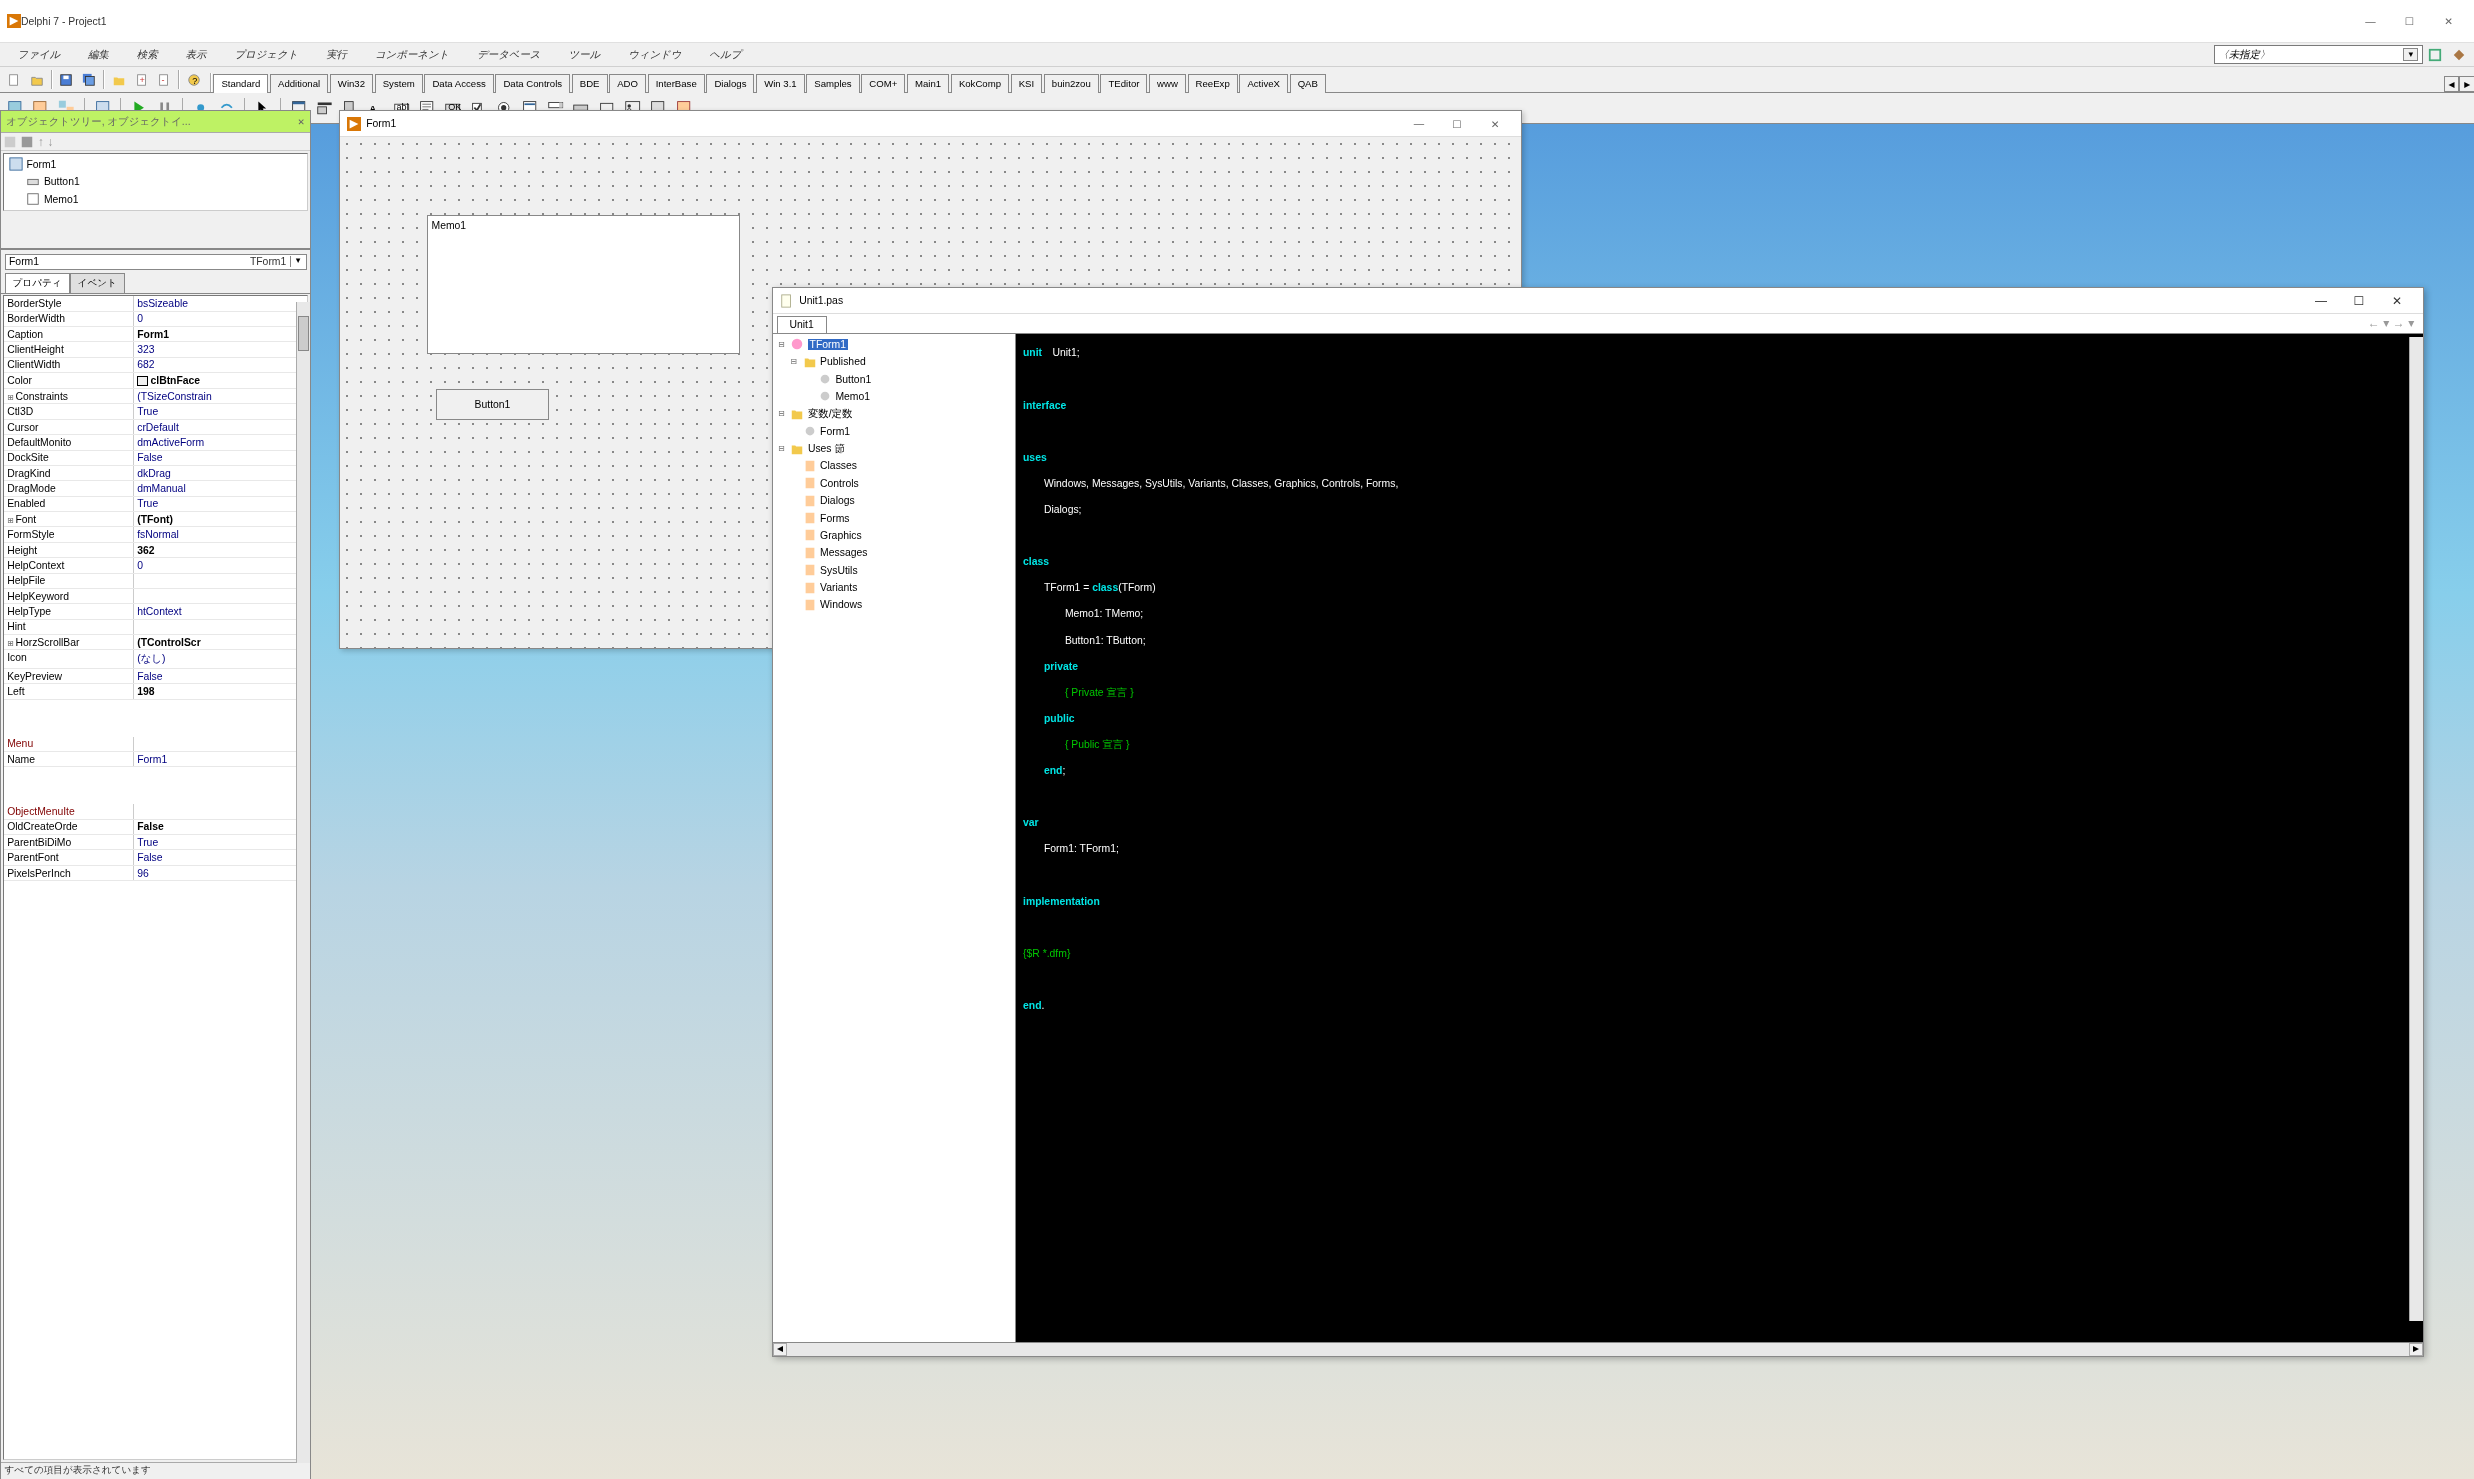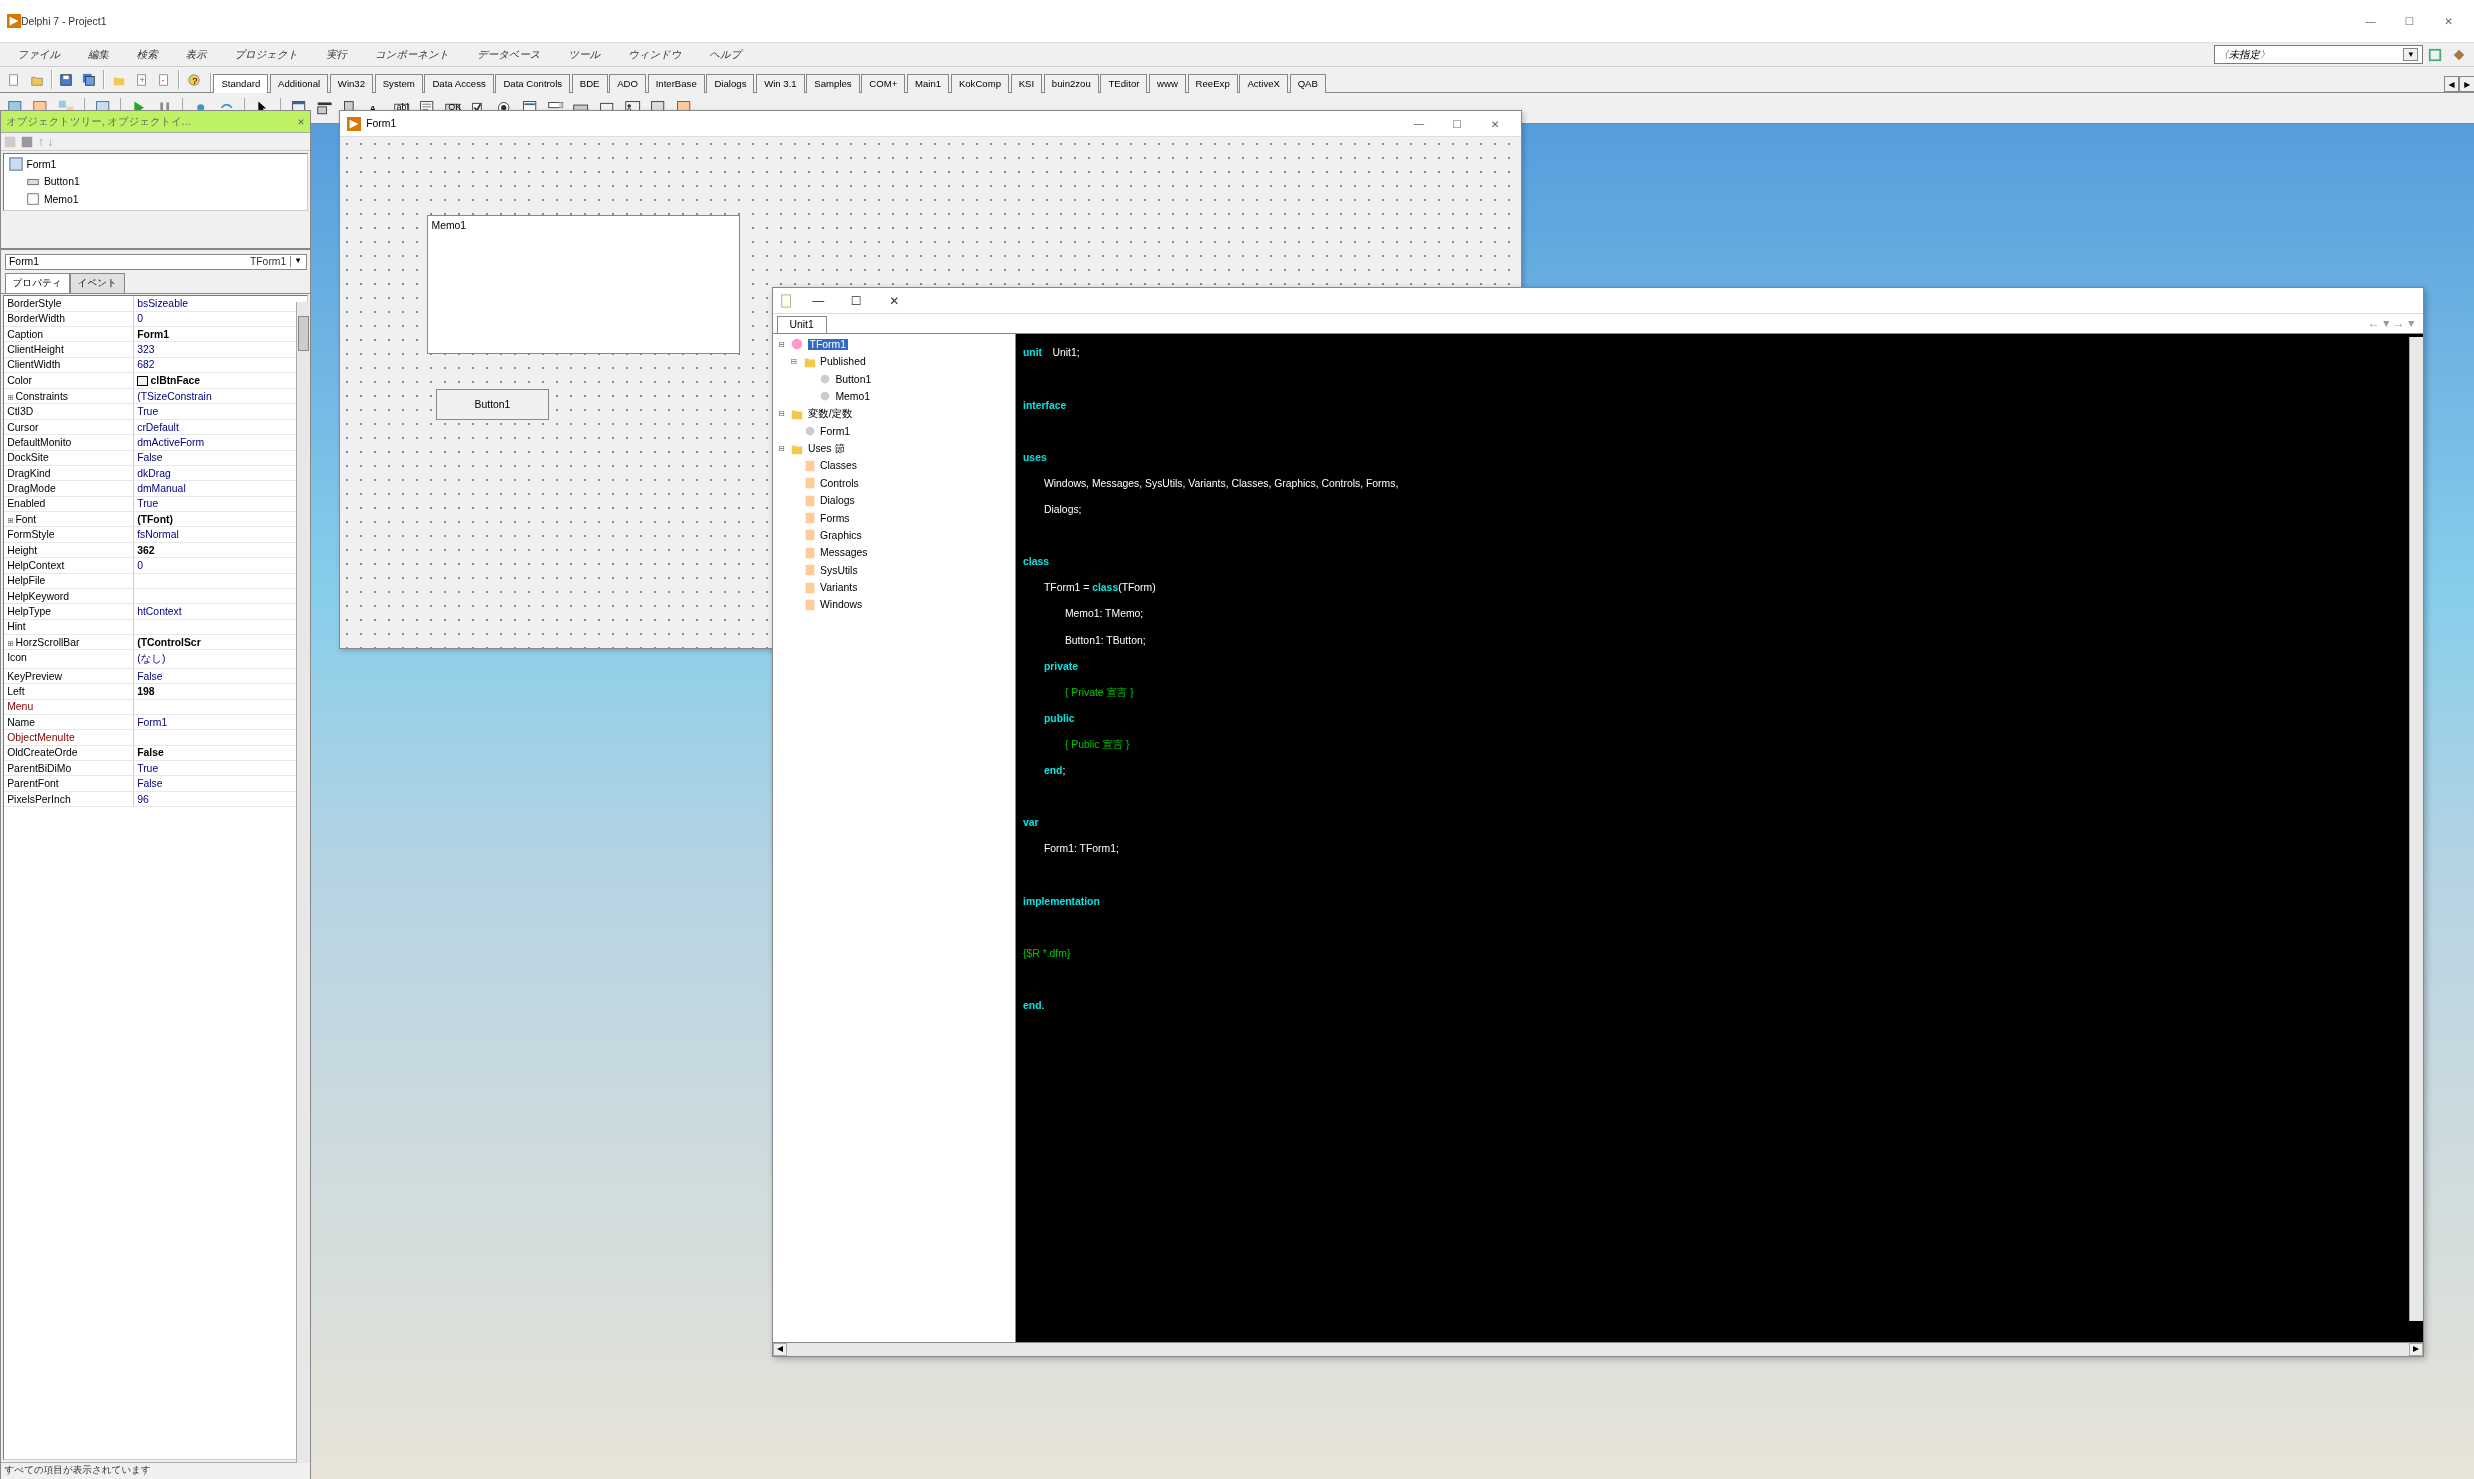--- a/index.html
+++ b/index.html
@@ -44,21 +44,21 @@
 .objinsp .combo span:first-child { flex: 1; }
 .objinsp .combo .type { color: #333; margin-right: 3.5px;}
 .objinsp .combo .dd { border-left: 0.9px solid #888; padding-left: 3.5px; font-size:7.8px;}
 .objinsp .tabs { display: flex; border-bottom: 0.9px solid #888; padding: 0 3.5px;}
 .objinsp .proptab { padding: 2.6px 7px; border: 0.9px solid #888; border-bottom: none; background: #fff; font-size: 9.6px;}
 .objinsp .proptab.inact { background: #e0e0e0; }
 .objinsp .grid { flex: 1; overflow-y: auto; background: #fff; margin: 1.7px; border: 0.9px inset #ccc;}
 .objinsp .row { display: flex; border-bottom: 0.9px solid #e8e8e8; }
 .objinsp .row .k { width: 130px; padding: 1.7px 3.5px; border-right: 0.9px solid #ccc; color: #000;}
 .objinsp .row .k.exp::before { content: "⊞"; font-size: 7.8px; margin-right: 1.7px; color: #666;}
-.objinsp .row .k.red { color: #800000; }
+.objinsp .row .k.red { color: #800000; margin-top: 37px; }
 .objinsp .row .v { flex: 1; padding: 1.7px 3.5px; color: #000080; }
 .objinsp .row .v.bold { font-weight: bold; color: #000;}
 .objinsp .row .v.colorsw::before { content:""; display:inline-block; width:8.7px; height:8.7px; background:#f0f0f0; border:0.9px solid #000; margin-right:2.6px; vertical-align:middle;}
 .objinsp .status { padding: 1.7px 3.5px; background:#f0f0f0; border-top:0.9px solid #aaa; font-size:9.6px; color:#333;}
 .objinsp .sb { position:absolute; right:0; top:52px; bottom:15.7px; width:14px; background:#e8e8e8; border-left:0.9px solid #aaa;}
 .objinsp .sb .thumb { background:#ccc; border:0.9px solid #888; height:35px; margin:14px 0.9px;}
 
 .formdes { position: absolute; top: 110px; left: 339px; width: 1183px; height: 539px; background: #fff; border: 0.9px solid #888; box-shadow: 1.7px 1.7px 5.2px rgba(0,0,0,0.2);}
 .formdes .tbar { height: 26px; display: flex; align-items: center; padding: 0 7px; border-bottom: 0.9px solid #ddd; }
 .formdes .tbar .ficon { width:14px; height:14px; margin-right:5.2px;}
@@ -573,20 +573,21 @@
         <span>Button1</span>
       </div>
   </div>
 </div>
 
 <div class="codeed">
   <div class="tbar">
     <svg class="ico cicon" viewBox="0 0 16 16" width="14" height="14">
         <rect x="2" y="1" width="10" height="14" fill="#ffe" stroke="#aa8"></rect>
       </svg>
+    <span class="ctitle">Unit1.pas</span>
     <span class="wb">—</span>
     <span class="wb">☐</span>
     <span class="wb">✕</span>
   </div>
   <div class="tabs2">
     <span class="ct">Unit1</span>
     <div class="nav">
       <span>←</span>
       <span>▾</span>
       <span>→</span>

